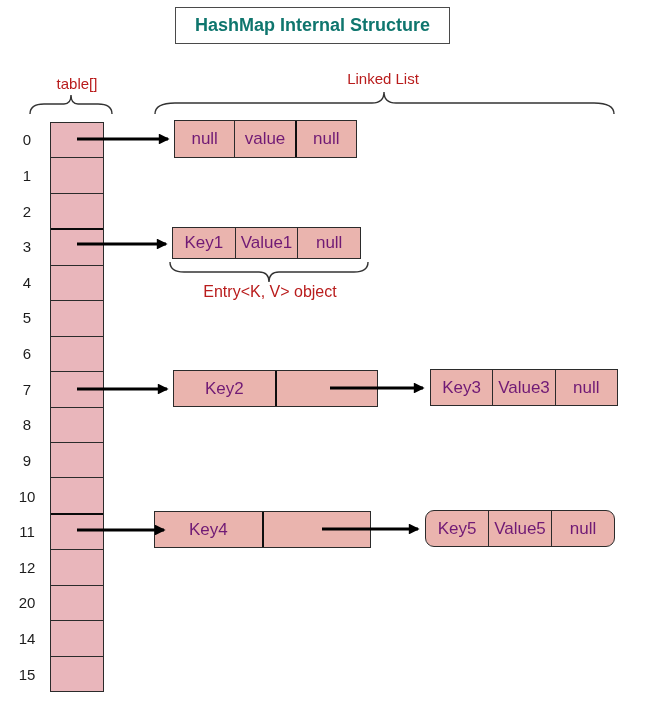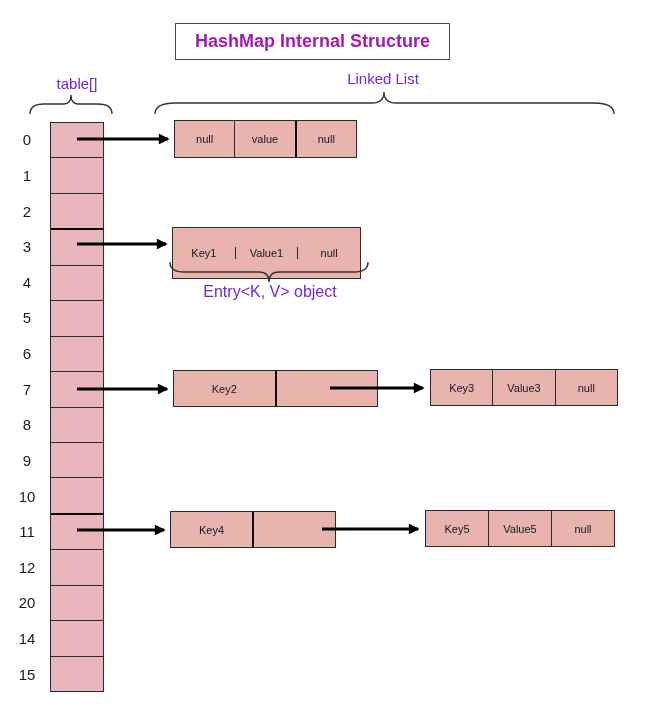--- a/index.html
+++ b/index.html
@@ -13,32 +13,32 @@
     position: relative;
     width: 651px;
     height: 724px;
     background: #ffffff;
     font-family: "Liberation Sans", "DejaVu Sans", sans-serif;
     color: #1c1c1c;
     overflow: hidden;
   }
   .title-box {
     position: absolute;
-    left: 175px; top: 23px;
+    left: 175px; top: 7px;
     width: 275px; height: 37px;
     border: 1px solid #4a4a4a;
     display: flex; align-items: center; justify-content: center;
-    font-size: 18px; font-weight: bold; color: #a21caf;
+    font-size: 18px; font-weight: bold; color: #0f766e;
     box-sizing: border-box;
   }
   .lbl {
     position: absolute;
     text-align: center;
     font-size: 15px;
-    color: #6d28d9;
+    color: #b91c1c;
     white-space: nowrap;
   }
   .lbl-table   { left: 40px;  top: 75px;  width: 74px;  }
   .lbl-linked  { left: 303px; top: 70px;  width: 160px; }
   .lbl-entry   { left: 170px; top: 283px; width: 200px; font-size: 16px; }
 
   .bucket-array {
     position: absolute;
     left: 50px; top: 122px;
     width: 54px; height: 570px;
@@ -68,21 +68,21 @@
     position: absolute;
     height: 37px;
     border: 1px solid var(--border);
     background: var(--node-cell);
     display: flex;
     box-sizing: border-box;
   }
   .ncell {
     flex: 1 1 0;
     display: flex; align-items: center; justify-content: center;
-    font-size: 11px; color: #0f172a;
+    font-size: 17px; color: #701a75;
     border-left: 1px solid var(--border);
     box-sizing: border-box;
     overflow: hidden;
   }
   .ncell:first-child { border-left: none; }
   .ncell.sep { border-left: 2px solid #0e0e0e; }
 
   svg.overlay {
     position: absolute;
     left: 0; top: 0;
@@ -140,43 +140,43 @@
     <div class="acell"></div>
     <div class="acell"></div>
   </div>
 
   <div class="node" style="left:174px; top:120px; width:183px; height:38px;">
     <span class="ncell">null</span>
     <span class="ncell">value</span>
     <span class="ncell sep">null</span>
   </div>
 
-  <div class="node" style="left:172px; top:227px; width:189px; height:52px;align-items:center;">
+  <div class="node" style="left:172px; top:227px; width:189px; height:32px;">
     <span class="ncell">Key1</span>
     <span class="ncell">Value1</span>
     <span class="ncell">null</span>
   </div>
 
   <div class="node" style="left:173px; top:370px; width:205px;">
     <span class="ncell">Key2</span>
     <span class="ncell sep"></span>
   </div>
 
   <div class="node" style="left:430px; top:369px; width:188px;">
     <span class="ncell">Key3</span>
     <span class="ncell">Value3</span>
     <span class="ncell">null</span>
   </div>
 
-  <div class="node" style="left:170px; top:511px; width:166px;">
+  <div class="node" style="left:154px; top:511px; width:217px;">
     <span class="ncell">Key4</span>
     <span class="ncell sep"></span>
   </div>
 
-  <div class="node" style="left:425px; top:510px; width:190px;">
+  <div class="node" style="left:425px; top:510px; width:190px;border-radius:9px;">
     <span class="ncell">Key5</span>
     <span class="ncell">Value5</span>
     <span class="ncell">null</span>
   </div>
 
   <svg class="overlay" viewBox="0 0 651 724" xmlns="http://www.w3.org/2000/svg">
     <defs>
       <marker id="ah" viewBox="0 0 10 10" refX="8.5" refY="5" markerWidth="4" markerHeight="3.6" orient="auto">
         <path d="M 0 0 L 10 5 L 0 10 Z" fill="#000"></path>
       </marker>

